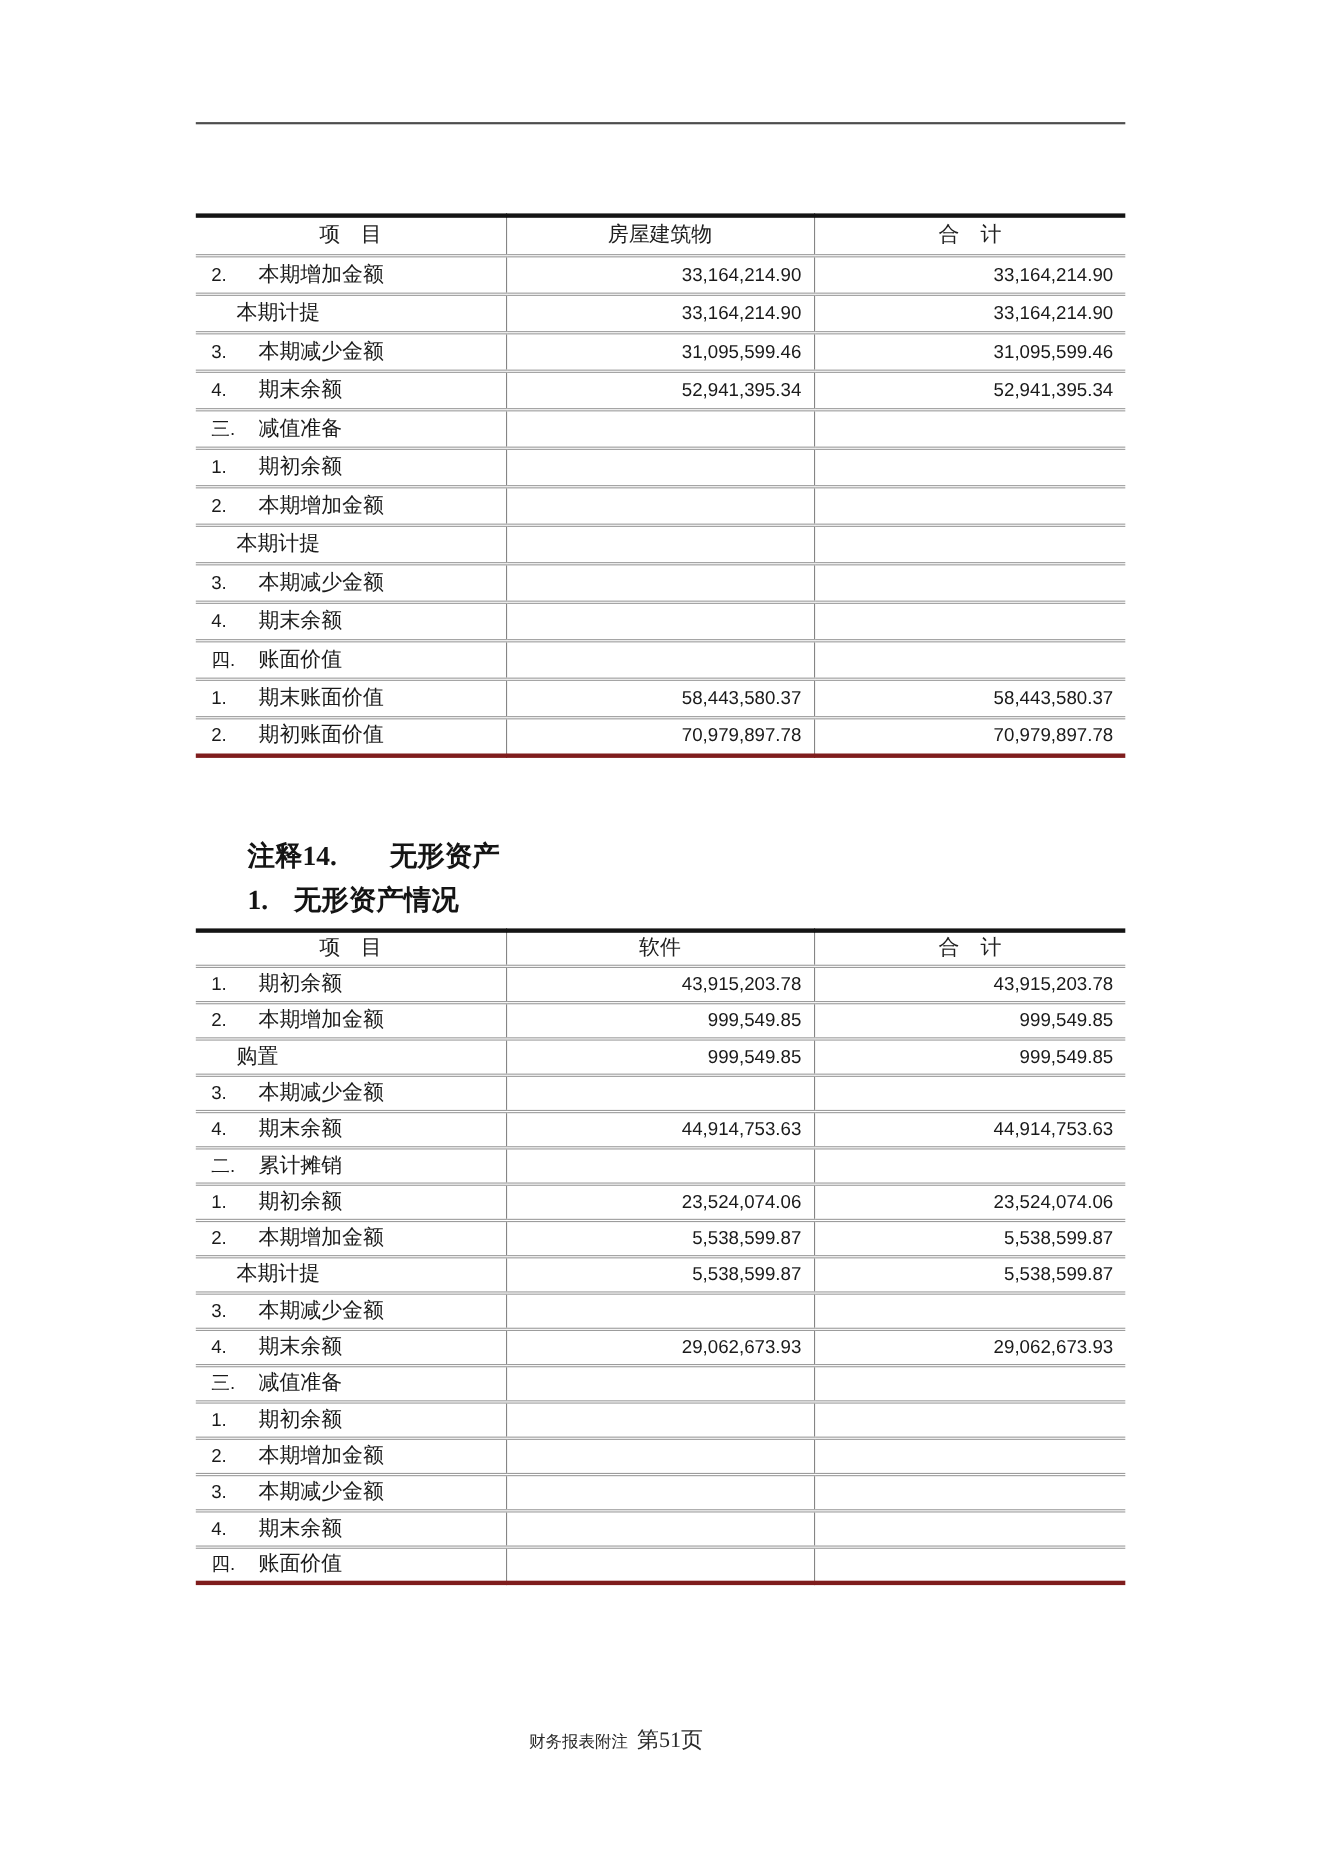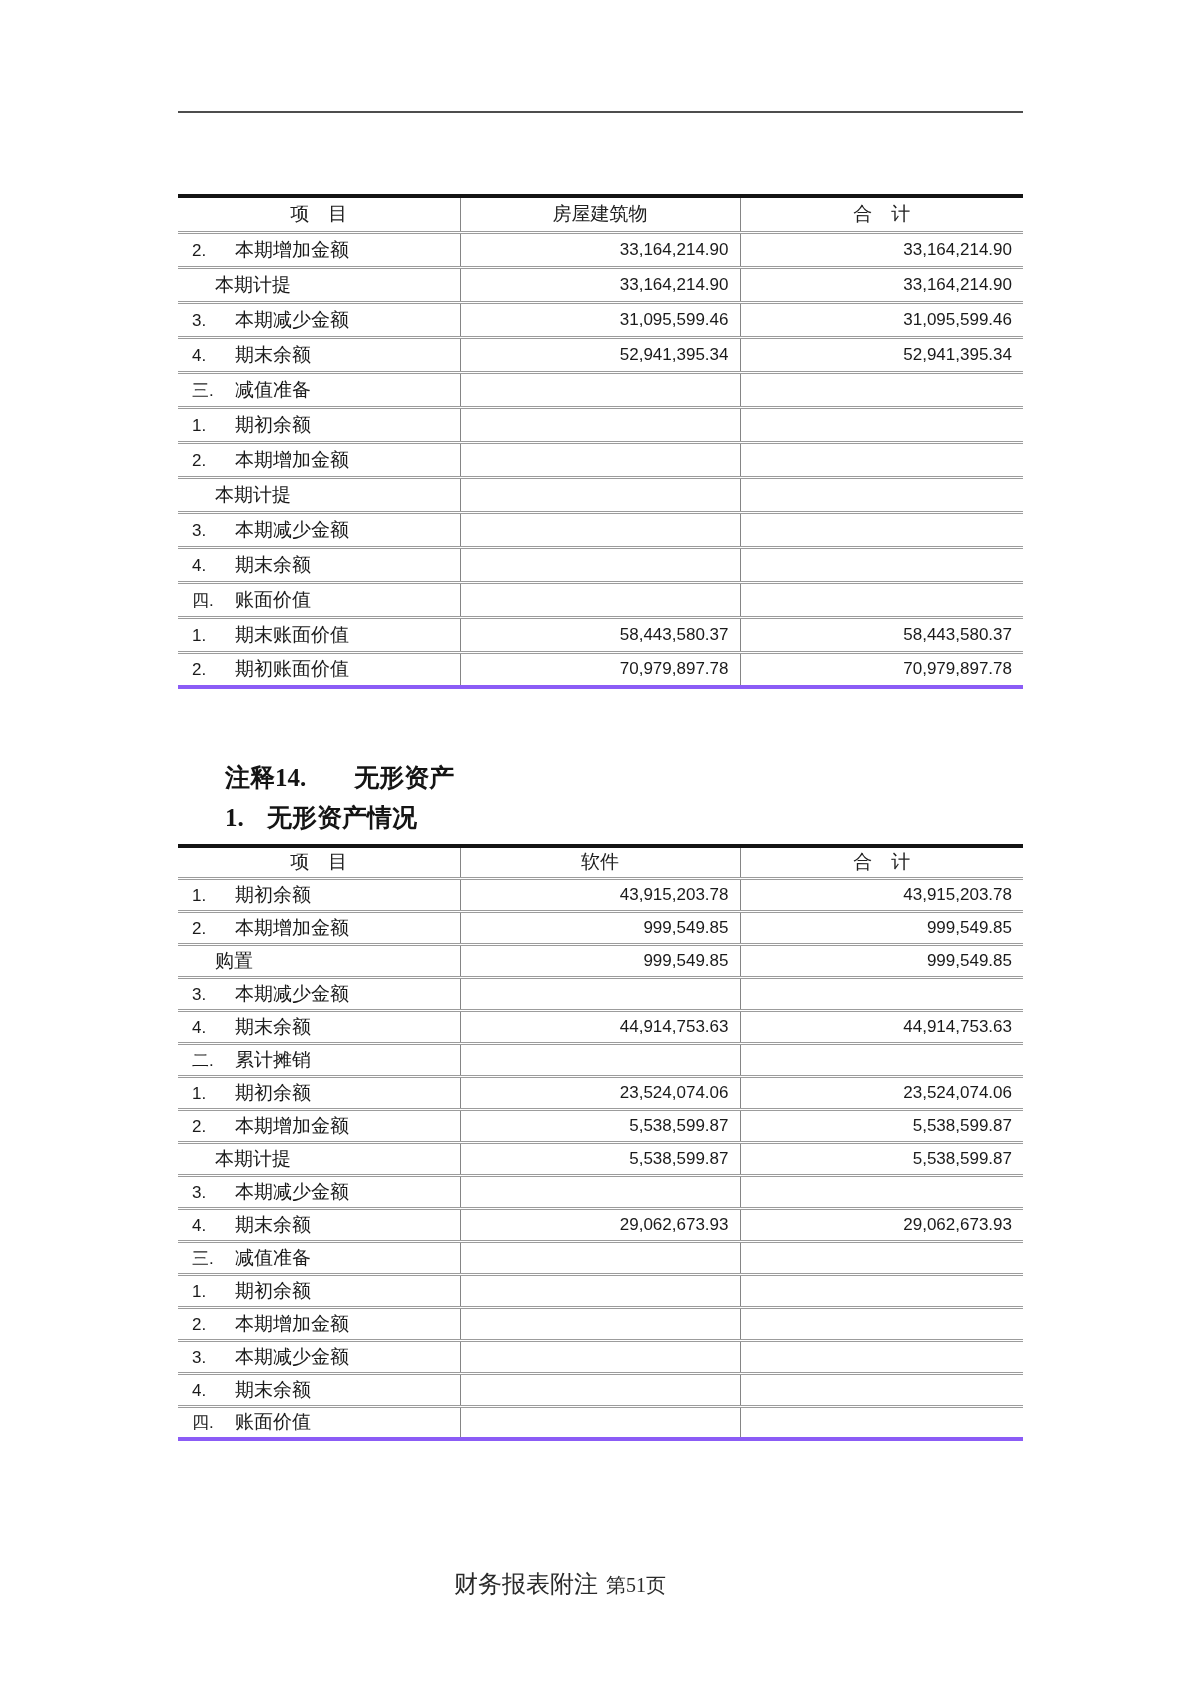--- a/index.html
+++ b/index.html
@@ -28,21 +28,21 @@
     left: 178px;
     width: 845px;
   }
   .tbl-1 { top: 194px; }
   .tbl-2 { top: 844px; }
   .tbl table {
     width: 845px;
     border-collapse: collapse;
     table-layout: fixed;
     border-top: 4px solid #141414;
-    border-bottom: 4px solid #8b5cf6;
+    border-bottom: 4px solid #7f1d1d;
   }
   .tbl th, .tbl td {
     vertical-align: middle;
     line-height: 1.05;
     overflow: hidden;
     white-space: nowrap;
   }
   .tbl th {
     font-weight: normal;
     font-size: 19px;
@@ -99,21 +99,21 @@
   }
   .page-footer {
     position: absolute;
     left: 178px;
     top: 1568px;
     width: 764px;
     text-align: center;
     white-space: nowrap;
   }
   .page-footer .f-title {
-    font-size: 24px;
+    font-size: 15px;
     color: #2a2a2a;
   }
   .page-footer .f-page {
     font-size: 20px;
     color: #2a2a2a;
     margin-left: 8px;
   }
 </style>
 </head>
 <body>

